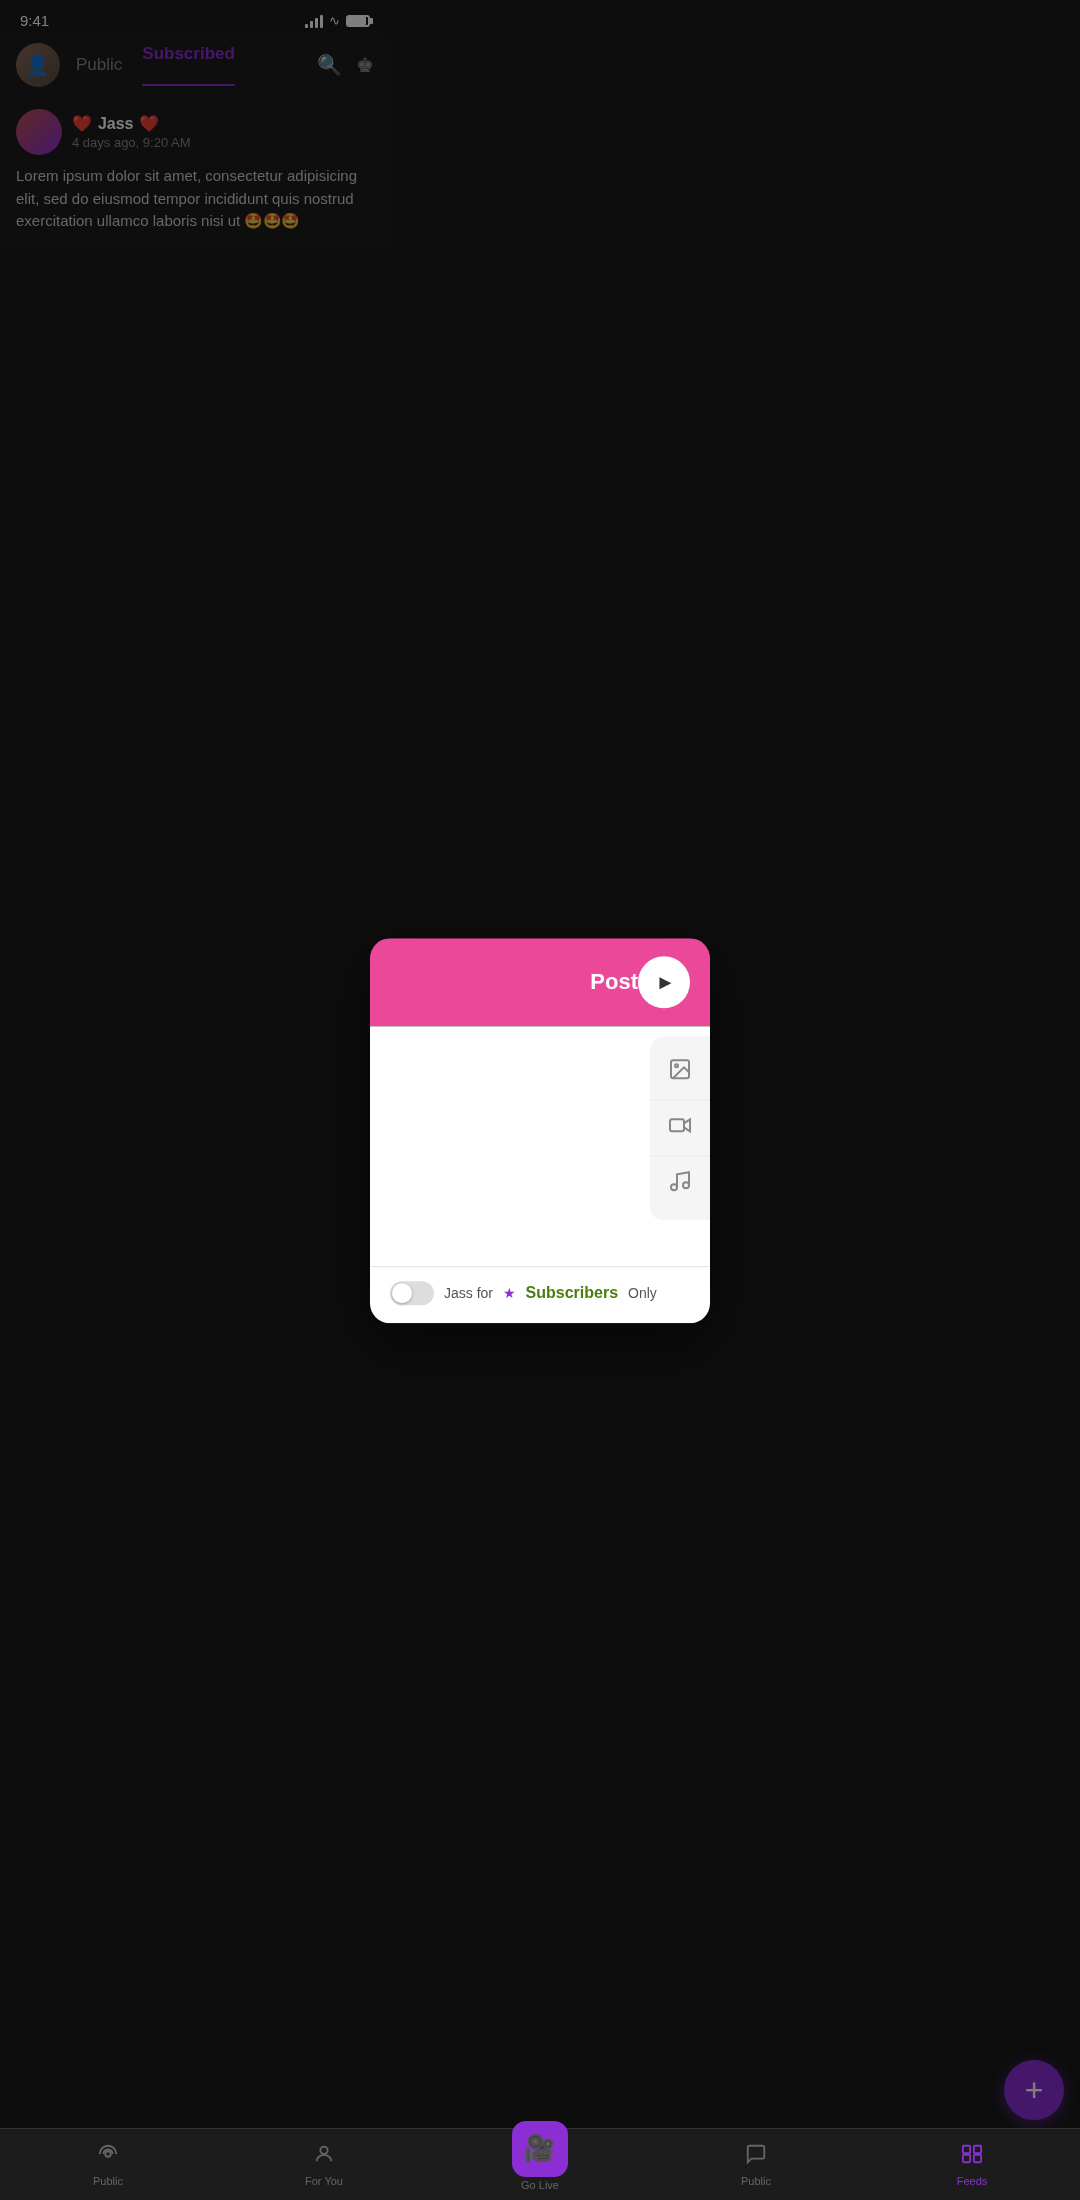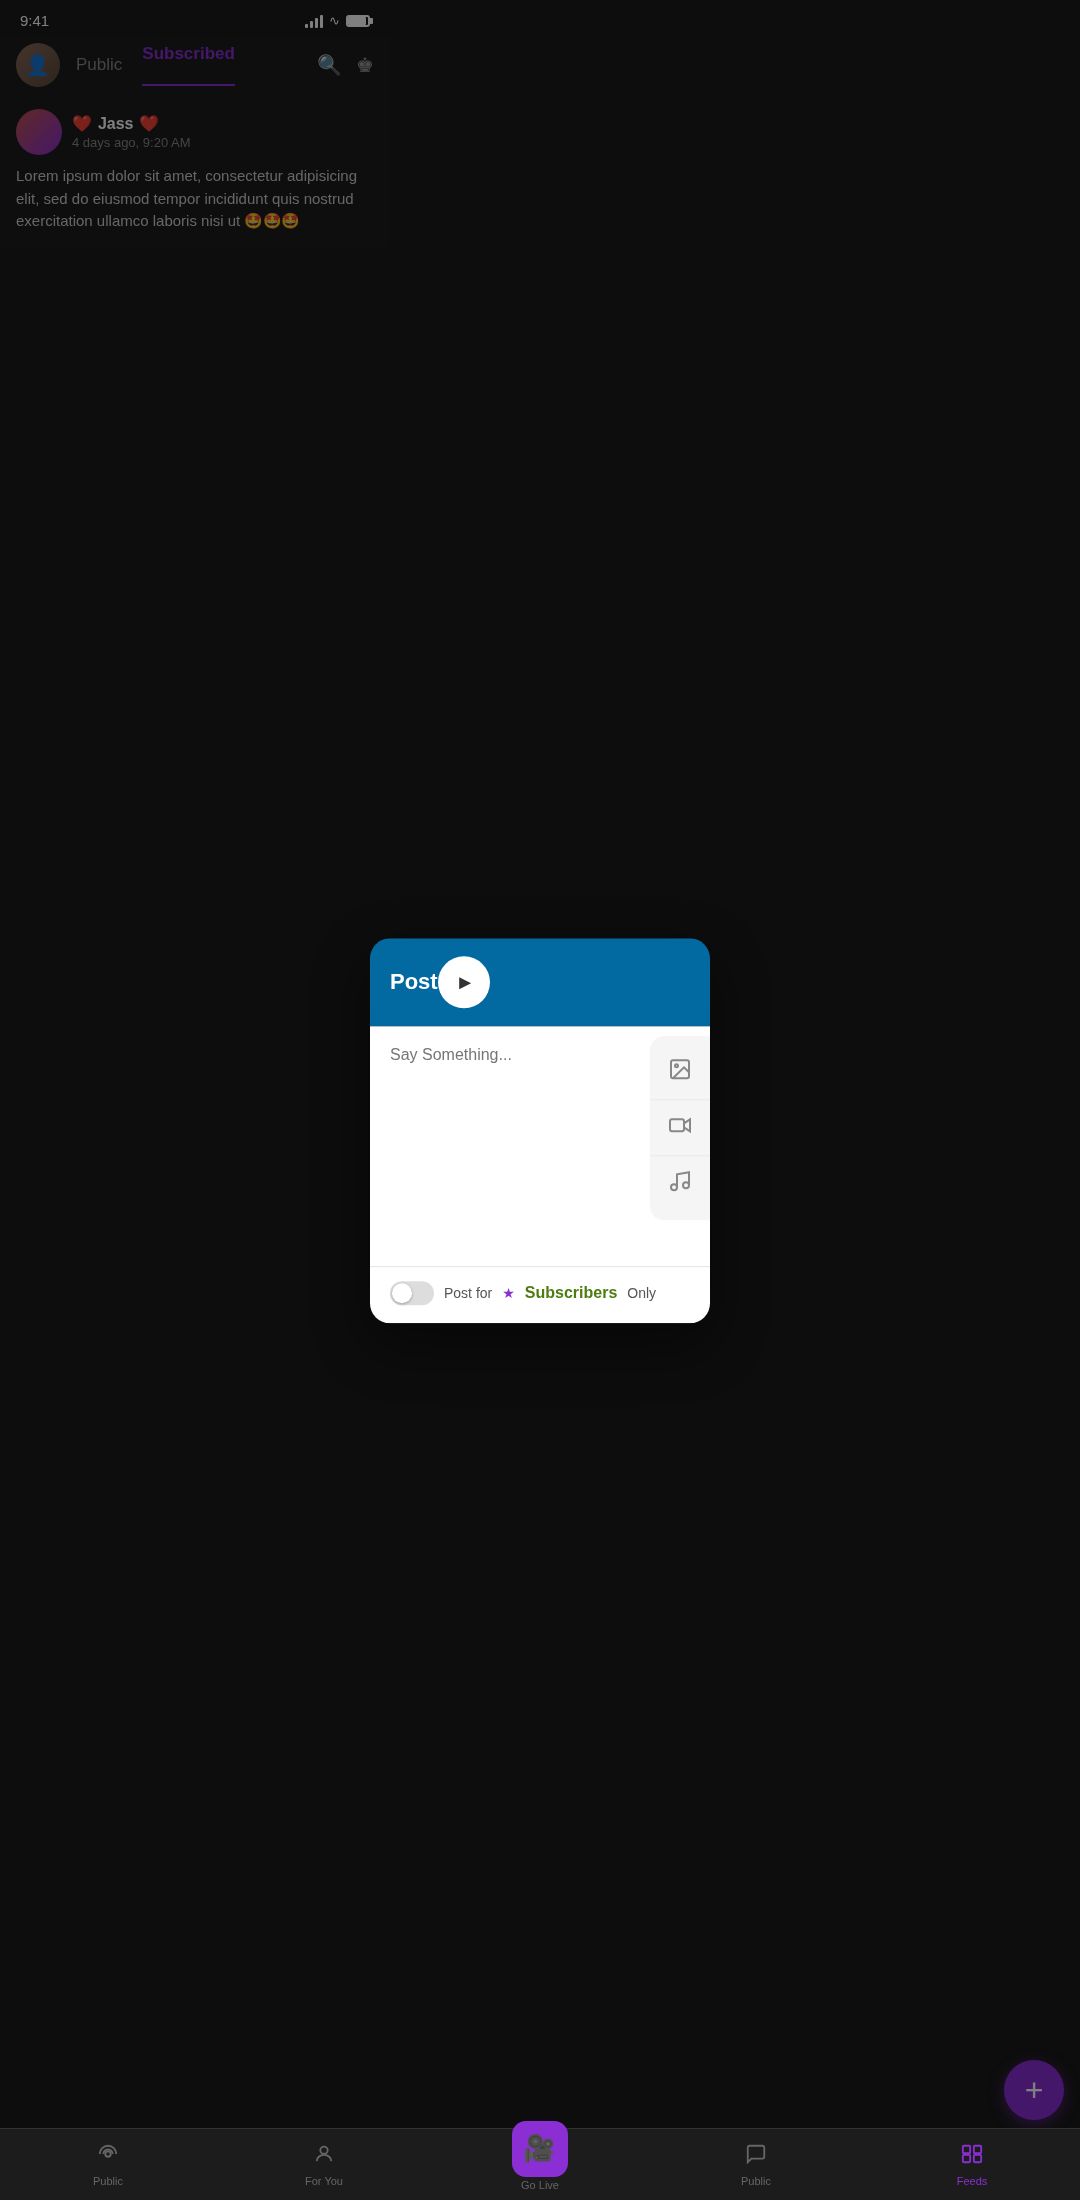--- a/index.html
+++ b/index.html
@@ -219,25 +219,25 @@
       left: 50%;
       transform: translate(-50%, -42%);
       width: 340px;
       border-radius: 20px;
       overflow: hidden;
       z-index: 100;
       box-shadow: 0 20px 60px rgba(0,0,0,0.5);
     }
 
     .modal-header {
-      background: #0369a1;
+      background: #ec4899;
       padding: 18px 20px;
       display: flex;
       align-items: center;
-      justify-content: flex-start;
+      justify-content: flex-end;
     }
 
     .modal-title {
       font-size: 22px;
       font-weight: 800;
       color: white;
     }
 
     .modal-send-btn {
       width: 52px;
@@ -588,21 +588,20 @@
 <div class="overlay-dim"></div>
 
 <div class="post-modal">
   <div class="modal-header">
     <span class="modal-title">Post</span>
     <div class="modal-send-btn">
       <span class="send-arrow">►</span>
     </div>
   </div>
   <div class="modal-body">
-    <textarea class="modal-textarea" placeholder="Say Something..." style=""></textarea>
     <div class="modal-sidebar">
       <div class="sidebar-icon-btn">
         <span class="sidebar-icon">
           <svg width="24" height="24" viewBox="0 0 24 24" fill="none" stroke="#888" stroke-width="2">
             <rect x="3" y="3" width="18" height="18" rx="2"></rect>
             <circle cx="8.5" cy="8.5" r="1.5"></circle>
             <polyline points="21,15 16,10 5,21"></polyline>
           </svg>
         </span>
       </div>
@@ -622,21 +621,21 @@
             <circle cx="18" cy="16" r="3"></circle>
           </svg>
         </span>
       </div>
     </div>
   </div>
   <div class="modal-footer">
     <div class="toggle-switch">
       <div class="toggle-knob"></div>
     </div>
-    <span class="post-for-text">Post for</span>
+    <span class="post-for-text">Jass for</span>
     <span class="star-icon">★</span>
     <span class="subscribers-text">Subscribers</span>
     <span class="post-for-text">Only</span>
   </div>
 </div>
 
 <div class="bottom-section" style="margin-top: 580px;">
   <div class="likes-bar">
     <div class="likes-avatar">
       <span class="likes-heart">❤️</span>

